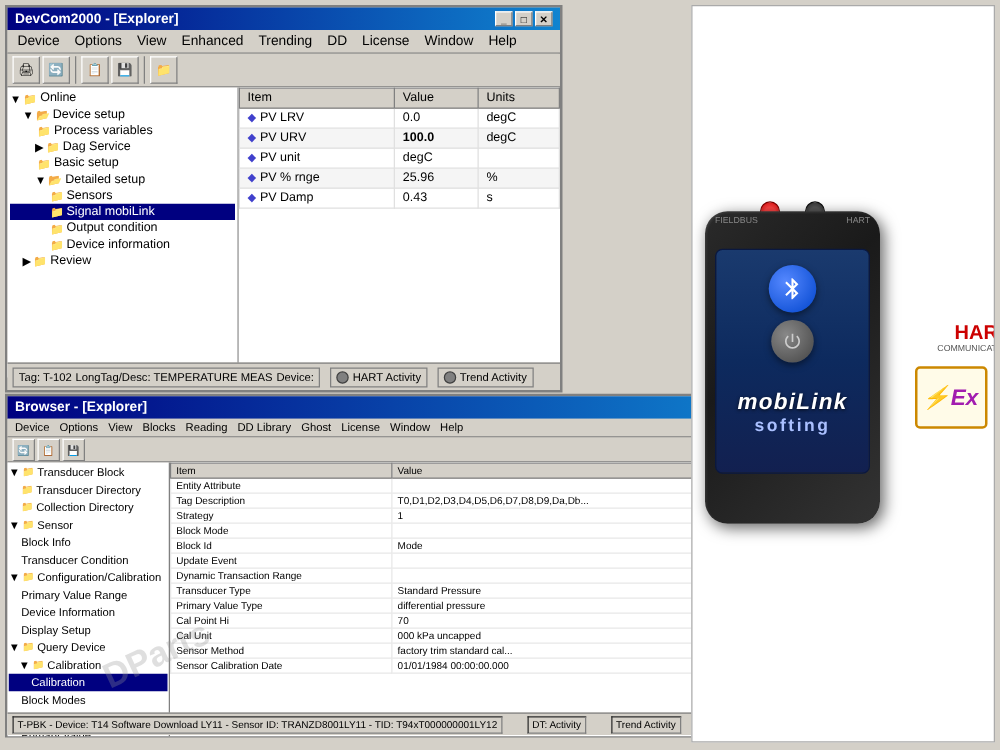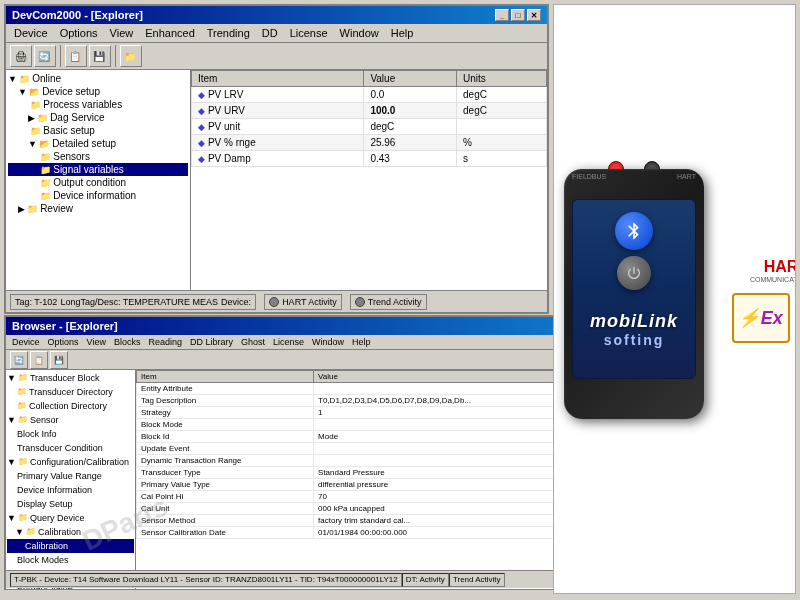--- a/index.html
+++ b/index.html
@@ -5,21 +5,21 @@
     * { margin: 0; padding: 0; box-sizing: border-box; }
     body { width: 800px; height: 600px; overflow: hidden; background: #c0c0c0; font-family: 'Segoe UI', Tahoma, Arial, sans-serif; font-size: 11px; }
 
     
     .main-container { width: 800px; height: 600px; position: relative; background: #d4d0c8; }
 
     
     .window-top {
       position: absolute;
       top: 4px; left: 4px;
-      width: 545px; height: 310px;
+      width: 446px; height: 310px;
       background: #d4d0c8;
       border: 2px solid #808080;
       box-shadow: inset 1px 1px #fff, inset -1px -1px #404040;
     }
 
     .title-bar {
       background: linear-gradient(to right, #000080, #1084d0);
       color: white;
       font-size: 11px;
       font-weight: bold;
@@ -223,21 +223,21 @@
     .status-bar-bottom {
       position: absolute;
       bottom: 0; left: 0; right: 0;
       height: 18px;
       background: #d4d0c8;
       border-top: 1px solid #808080;
       display: flex;
       align-items: center;
       padding: 0 4px;
       font-size: 8px;
-      gap: 0;
+      gap: 20px;
       overflow: hidden;
     }
 
     .status-seg-small {
       border: 1px inset #808080;
       padding: 0 3px;
       height: 14px;
       display: flex; align-items: center;
       font-size: 8px;
     }
@@ -511,21 +511,21 @@
           <span>Detailed setup</span>
         </div>
         <div class="tree-item">
           <span style="margin-left:30px" class="tree-icon"> </span>
           <span class="folder-icon tree-icon">📁</span>
           <span>Sensors</span>
         </div>
         <div class="tree-item selected">
           <span style="margin-left:30px" class="tree-icon"> </span>
           <span class="tree-icon">📁</span>
-          <span>Signal variables</span>
+          <span>Signal mobiLink</span>
         </div>
         <div class="tree-item">
           <span style="margin-left:30px" class="tree-icon"> </span>
           <span class="folder-icon tree-icon">📁</span>
           <span>Output condition</span>
         </div>
         <div class="tree-item">
           <span style="margin-left:30px" class="tree-icon"> </span>
           <span class="folder-icon tree-icon">📁</span>
           <span>Device information</span>

